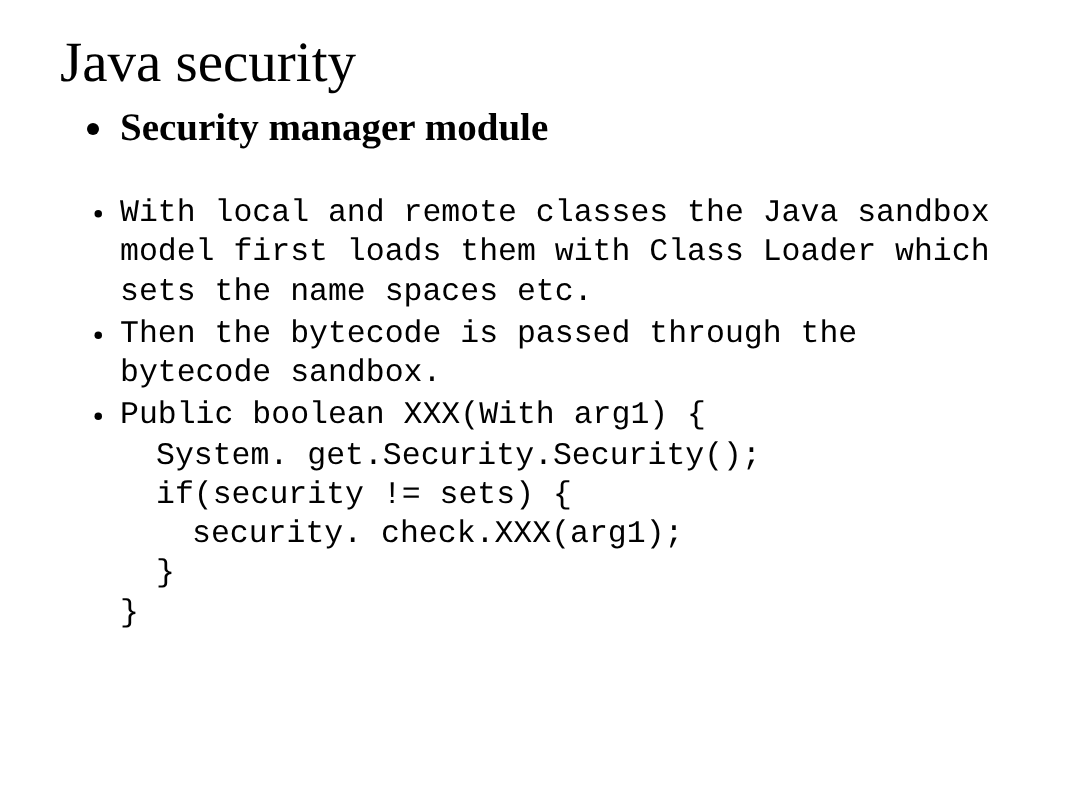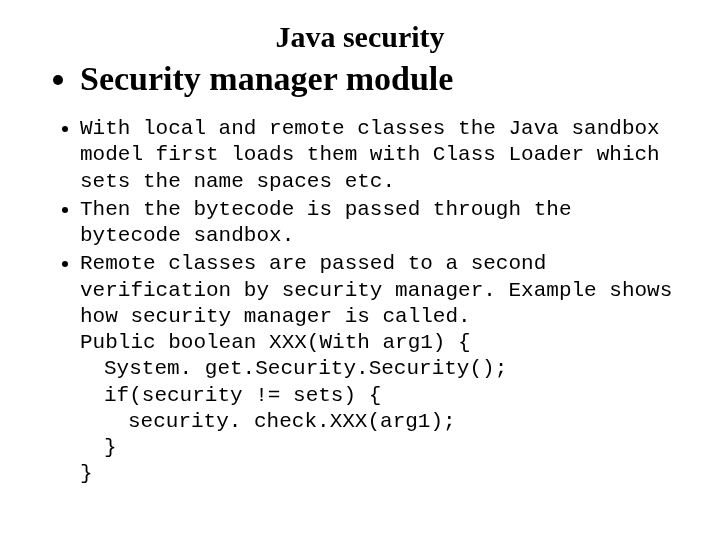--- a/index.html
+++ b/index.html
@@ -9,34 +9,33 @@
       padding: 0;
       font-family: "Times New Roman", Times, serif;
       background: #ffffff;
       color: #000000;
       box-sizing: border-box;
     }
     .slide {
       padding: 20px 40px 20px 40px;
     }
     .title {
-      font-size: 30px;
-      text-align: center;
+      font-size: 38px;
       margin: 0 0 6px 0;
-      font-weight: bold;
+      font-weight: normal;
     }
     ul.outer {
       margin: 0;
       padding-left: 40px;
       list-style-type: disc;
     }
     ul.outer > li {
-      font-size: 34px;
+      font-size: 26px;
       font-weight: bold;
-      margin-bottom: 18px;
+      margin-bottom: 30px;
     }
     ul.inner {
       margin: 0;
       padding-left: 40px;
       list-style-type: disc;
       font-family: Liberation Mono, monospace;
     }
     ul.inner > li {
       font-size: 21px;
       font-weight: normal;
@@ -57,21 +56,20 @@
 
 <div class="slide">
   <h1 class="title">Java security</h1>
   <ul class="outer">
     <li>Security manager module</li>
   </ul>
   <ul class="inner">
     <li>With local and remote classes the Java sandbox model first loads them with Class Loader which sets the name spaces etc.</li>
     <li>Then the bytecode is passed through the bytecode sandbox.</li>
     <li>
-      <span>Remote classes are passed to a second verification by security manager. Example shows how security manager is called.</span>
       <div class="code-block">
         <div>Public boolean XXX(With arg1) {</div>
         <div class="ind1">System. get.Security.Security();</div>
         <div class="ind1">if(security != sets) {</div>
         <div class="ind2">security. check.XXX(arg1);</div>
         <div class="ind1">}</div>
         <div>}</div>
       </div>
     </li>
   </ul>

